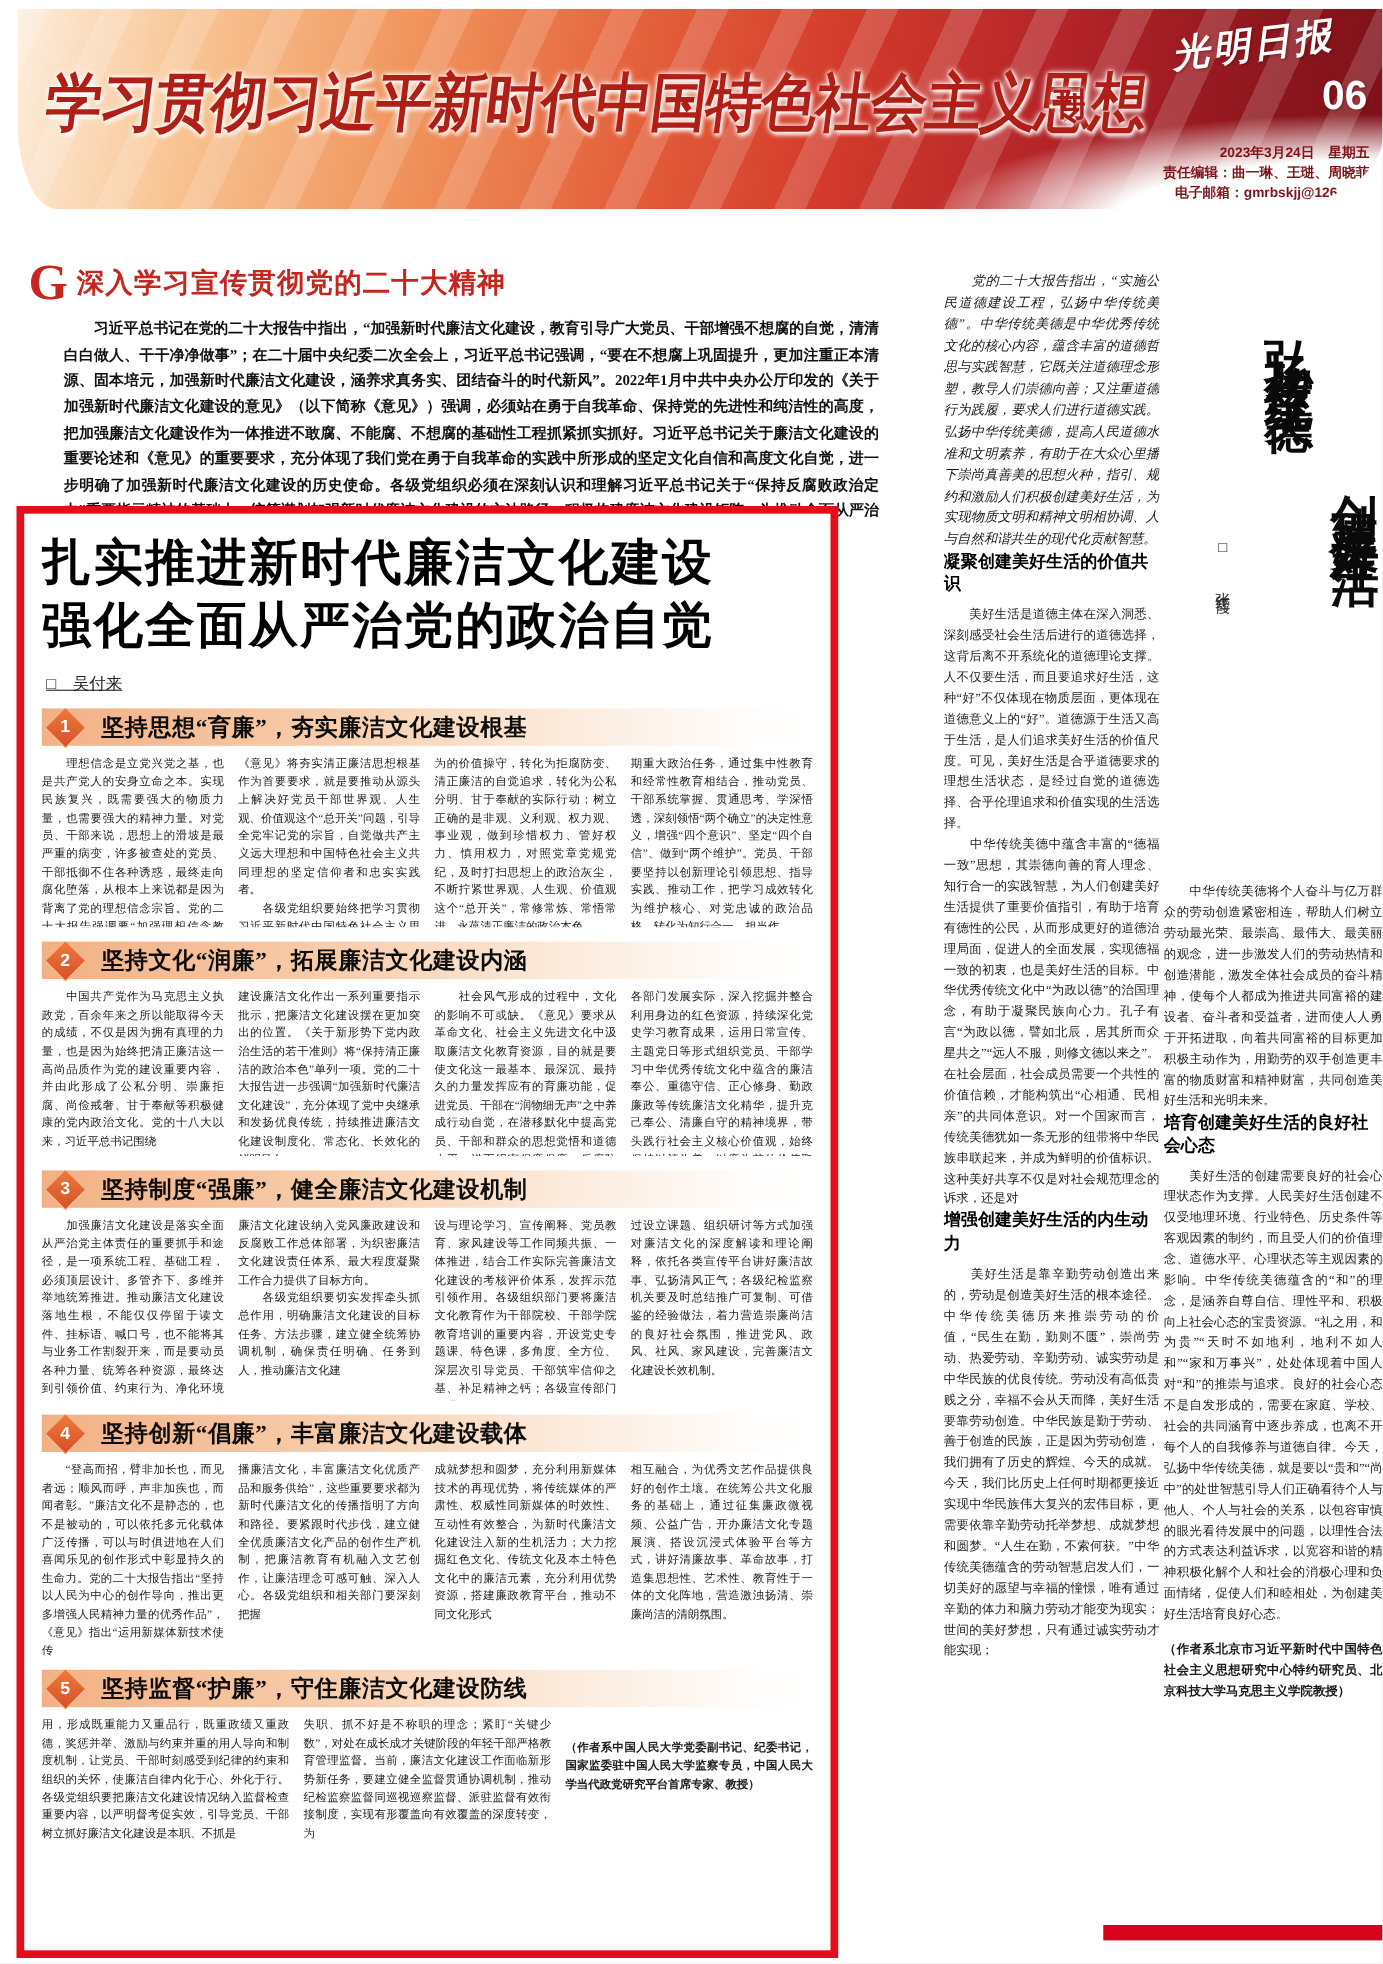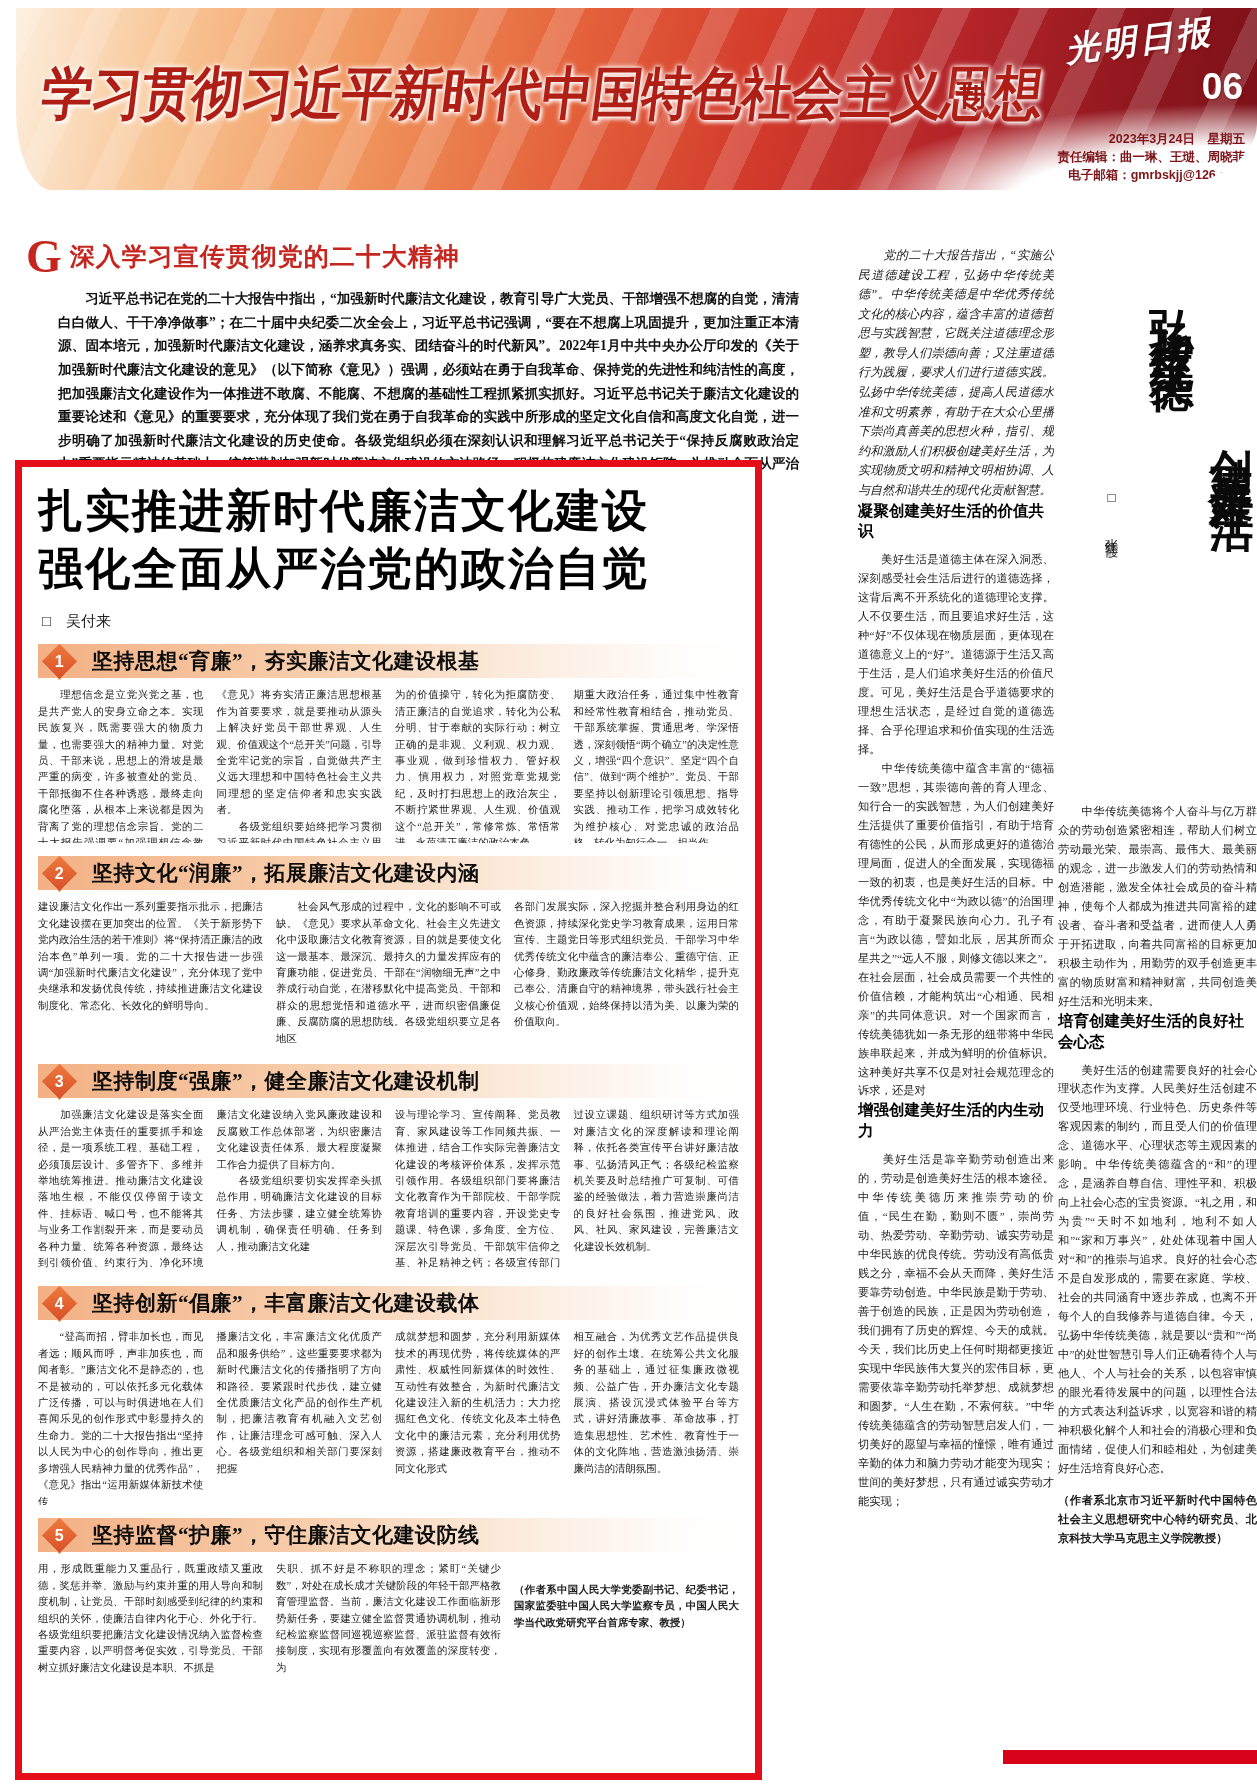--- a/index.html
+++ b/index.html
@@ -34,21 +34,21 @@
   .g-badge{font-family:"Liberation Serif","DejaVu Serif",serif;font-weight:900;font-size:46px;
           color:#c5261f;line-height:.9;}
   .kicker-text{font-family:Liberation Mono, monospace;font-weight:900;font-size:25px;color:#c5261f;letter-spacing:1px;}
   .lead{position:absolute;left:58px;top:287px;width:741px;font-size:13.6px;line-height:1.74;
           font-weight:700;text-align:justify;white-space:pre-line;color:#111;}
 
   
   .main-box{position:absolute;left:15px;top:460px;width:747px;height:1320px;box-sizing:border-box;
           border:7px solid #e60d1a;background:#fff;padding:12px 16px 10px;overflow:hidden;}
   .headline{font-size:45px;font-weight:900;line-height:1.28;letter-spacing:2px;color:#000;margin-top:4px;}
-  .byline{font-size:15px;margin:14px 0 4px 4px;color:#222;}
+  .byline{font-size:15px;margin:14px 0 4px 4px;color:#222;text-decoration:underline;}
   .sec{margin-top:13px;}
   .sec-band{height:34px;display:flex;align-items:center;position:relative;margin-bottom:9px;
           background:linear-gradient(90deg,#f3b084 0%,#f7cdab 38%,#fcebdd 68%,#fffdfb 92%,#fff 100%);}
   .diamond{width:25px;height:25px;margin-left:9px;flex:0 0 auto;transform:rotate(45deg);
           background:linear-gradient(135deg,#ee7a3c,#d84f28);box-shadow:1px 1px 0 #f6c09a;
           display:flex;align-items:center;justify-content:center;}
   .diamond i{transform:rotate(-45deg);font-style:normal;color:#fff;font-weight:900;font-size:16px;
           font-family:"Liberation Sans","DejaVu Sans",sans-serif;}
   .sec-title{margin:0 0 0 20px;font-size:21px;font-weight:900;letter-spacing:.5px;color:#0d0d0d;}
   .sec-cols{display:flex;gap:13px;overflow:hidden;}
@@ -121,20 +121,21 @@
     </section>
 
     <section class="sec">
       <div class="sec-band">
         <span class="diamond">
             <i>2</i>
           </span>
         <h3 class="sec-title">坚持文化“润廉”，拓展廉洁文化建设内涵</h3>
       </div>
       <div class="sec-cols sh2">
+        <div class="bcol">　　中国共产党作为马克思主义执政党，百余年来之所以能取得今天的成绩，不仅是因为拥有真理的力量，也是因为始终把清正廉洁这一高尚品质作为党的建设重要内容，并由此形成了公私分明、崇廉拒腐、尚俭戒奢、甘于奉献等积极健康的党内政治文化。党的十八大以来，习近平总书记围绕</div>
         <div class="bcol">建设廉洁文化作出一系列重要指示批示，把廉洁文化建设摆在更加突出的位置。《关于新形势下党内政治生活的若干准则》将“保持清正廉洁的政治本色”单列一项。党的二十大报告进一步强调“加强新时代廉洁文化建设”，充分体现了党中央继承和发扬优良传统，持续推进廉洁文化建设制度化、常态化、长效化的鲜明导向。</div>
         <div class="bcol">　　社会风气形成的过程中，文化的影响不可或缺。《意见》要求从革命文化、社会主义先进文化中汲取廉洁文化教育资源，目的就是要使文化这一最基本、最深沉、最持久的力量发挥应有的育廉功能，促进党员、干部在“润物细无声”之中养成行动自觉，在潜移默化中提高党员、干部和群众的思想觉悟和道德水平，进而织密倡廉促廉、反腐防腐的思想防线。各级党组织要立足各地区</div>
         <div class="bcol">各部门发展实际，深入挖掘并整合利用身边的红色资源，持续深化党史学习教育成果，运用日常宣传、主题党日等形式组织党员、干部学习中华优秀传统文化中蕴含的廉洁奉公、重德守信、正心修身、勤政廉政等传统廉洁文化精华，提升克己奉公、清廉自守的精神境界，带头践行社会主义核心价值观，始终保持以清为美、以廉为荣的价值取向。</div>
       </div>
     </section>
 
     <section class="sec">
       <div class="sec-band">
         <span class="diamond">
             <i>3</i>

